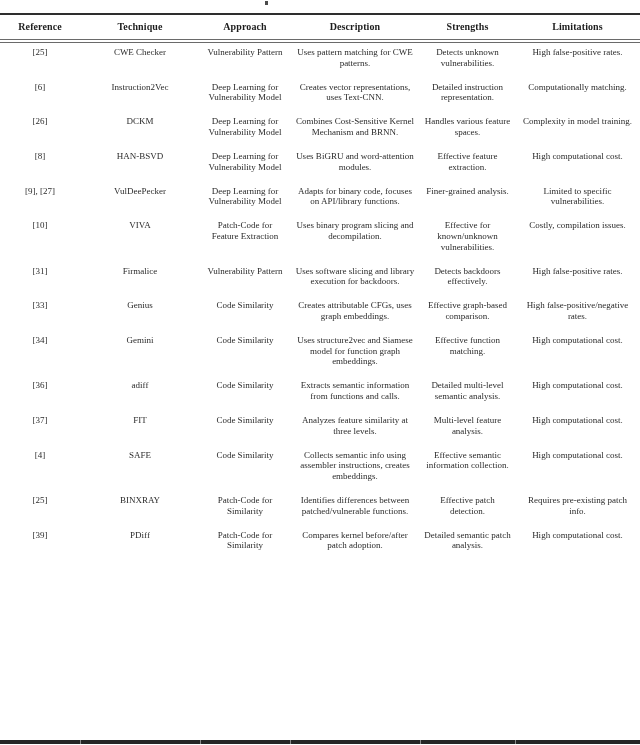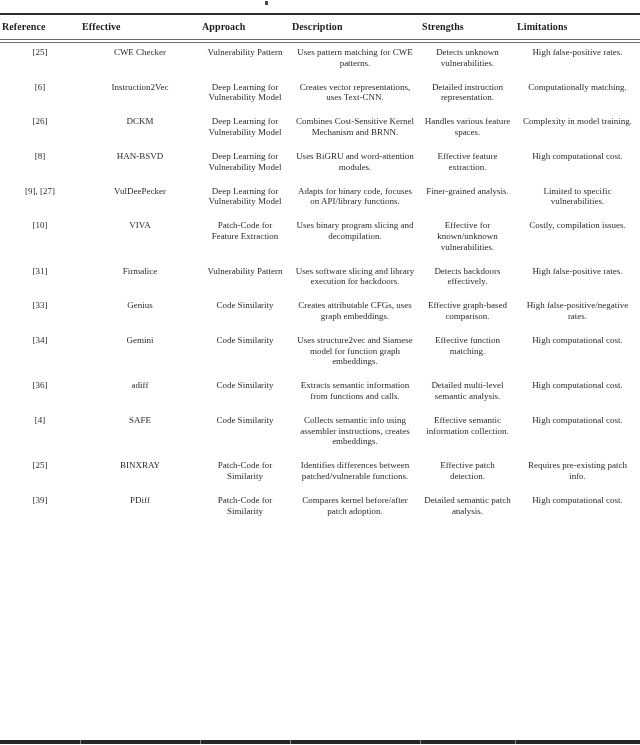--- a/index.html
+++ b/index.html
@@ -24,21 +24,21 @@
   }
   col.c-ref { width:80px; }
   col.c-tech { width:120px; }
   col.c-appr { width:90px; }
   col.c-desc { width:130px; }
   col.c-str { width:95px; }
   col.c-lim { width:125px; }
 
   thead th {
     font-size:10px; font-weight:bold; letter-spacing:0.1px;
-    text-align:left; vertical-align:middle;
+    text-align:center; vertical-align:middle;
     padding:6px 2px 7px 2px;
     border-bottom:4px double #6a6a6a;
     color:#1d1d1d;
   }
   tbody td {
     font-size:9px; line-height:10.6px;
     text-align:center; vertical-align:top;
     padding:4px 4px 9.5px 4px;
     color:#2b2b2b;
   }
@@ -63,21 +63,21 @@
       <col class="c-ref">
         <col class="c-tech">
         <col class="c-appr">
       <col class="c-desc">
         <col class="c-str">
         <col class="c-lim">
     </colgroup>
     <thead>
       <tr id="header-row">
           <th>Reference</th>
-          <th>Effective</th>
+          <th>Technique</th>
           <th>Approach</th>
           <th>Description</th>
           <th>Strengths</th>
           <th>Limitations</th>
         </tr>
     </thead>
     <tbody id="table-body">
         <tr>
           <td>[25]</td>
           <td>CWE Checker</td>
@@ -149,20 +149,28 @@
           <td>Uses structure2vec and Siamese model for function graph embeddings.</td>
           <td>Effective function matching.</td>
           <td>High computational cost.</td>
         </tr>
         <tr>
           <td>[36]</td>
           <td>adiff</td>
           <td>Code Similarity</td>
           <td>Extracts semantic information from functions and calls.</td>
           <td>Detailed multi-level semantic analysis.</td>
+          <td>High computational cost.</td>
+        </tr>
+        <tr>
+          <td>[37]</td>
+          <td>FIT</td>
+          <td>Code Similarity</td>
+          <td>Analyzes feature similarity at three levels.</td>
+          <td>Multi-level feature analysis.</td>
           <td>High computational cost.</td>
         </tr>
         <tr>
           <td>[4]</td>
           <td>SAFE</td>
           <td>Code Similarity</td>
           <td>Collects semantic info using assembler instructions, creates embeddings.</td>
           <td>Effective semantic information collection.</td>
           <td>High computational cost.</td>
         </tr>

